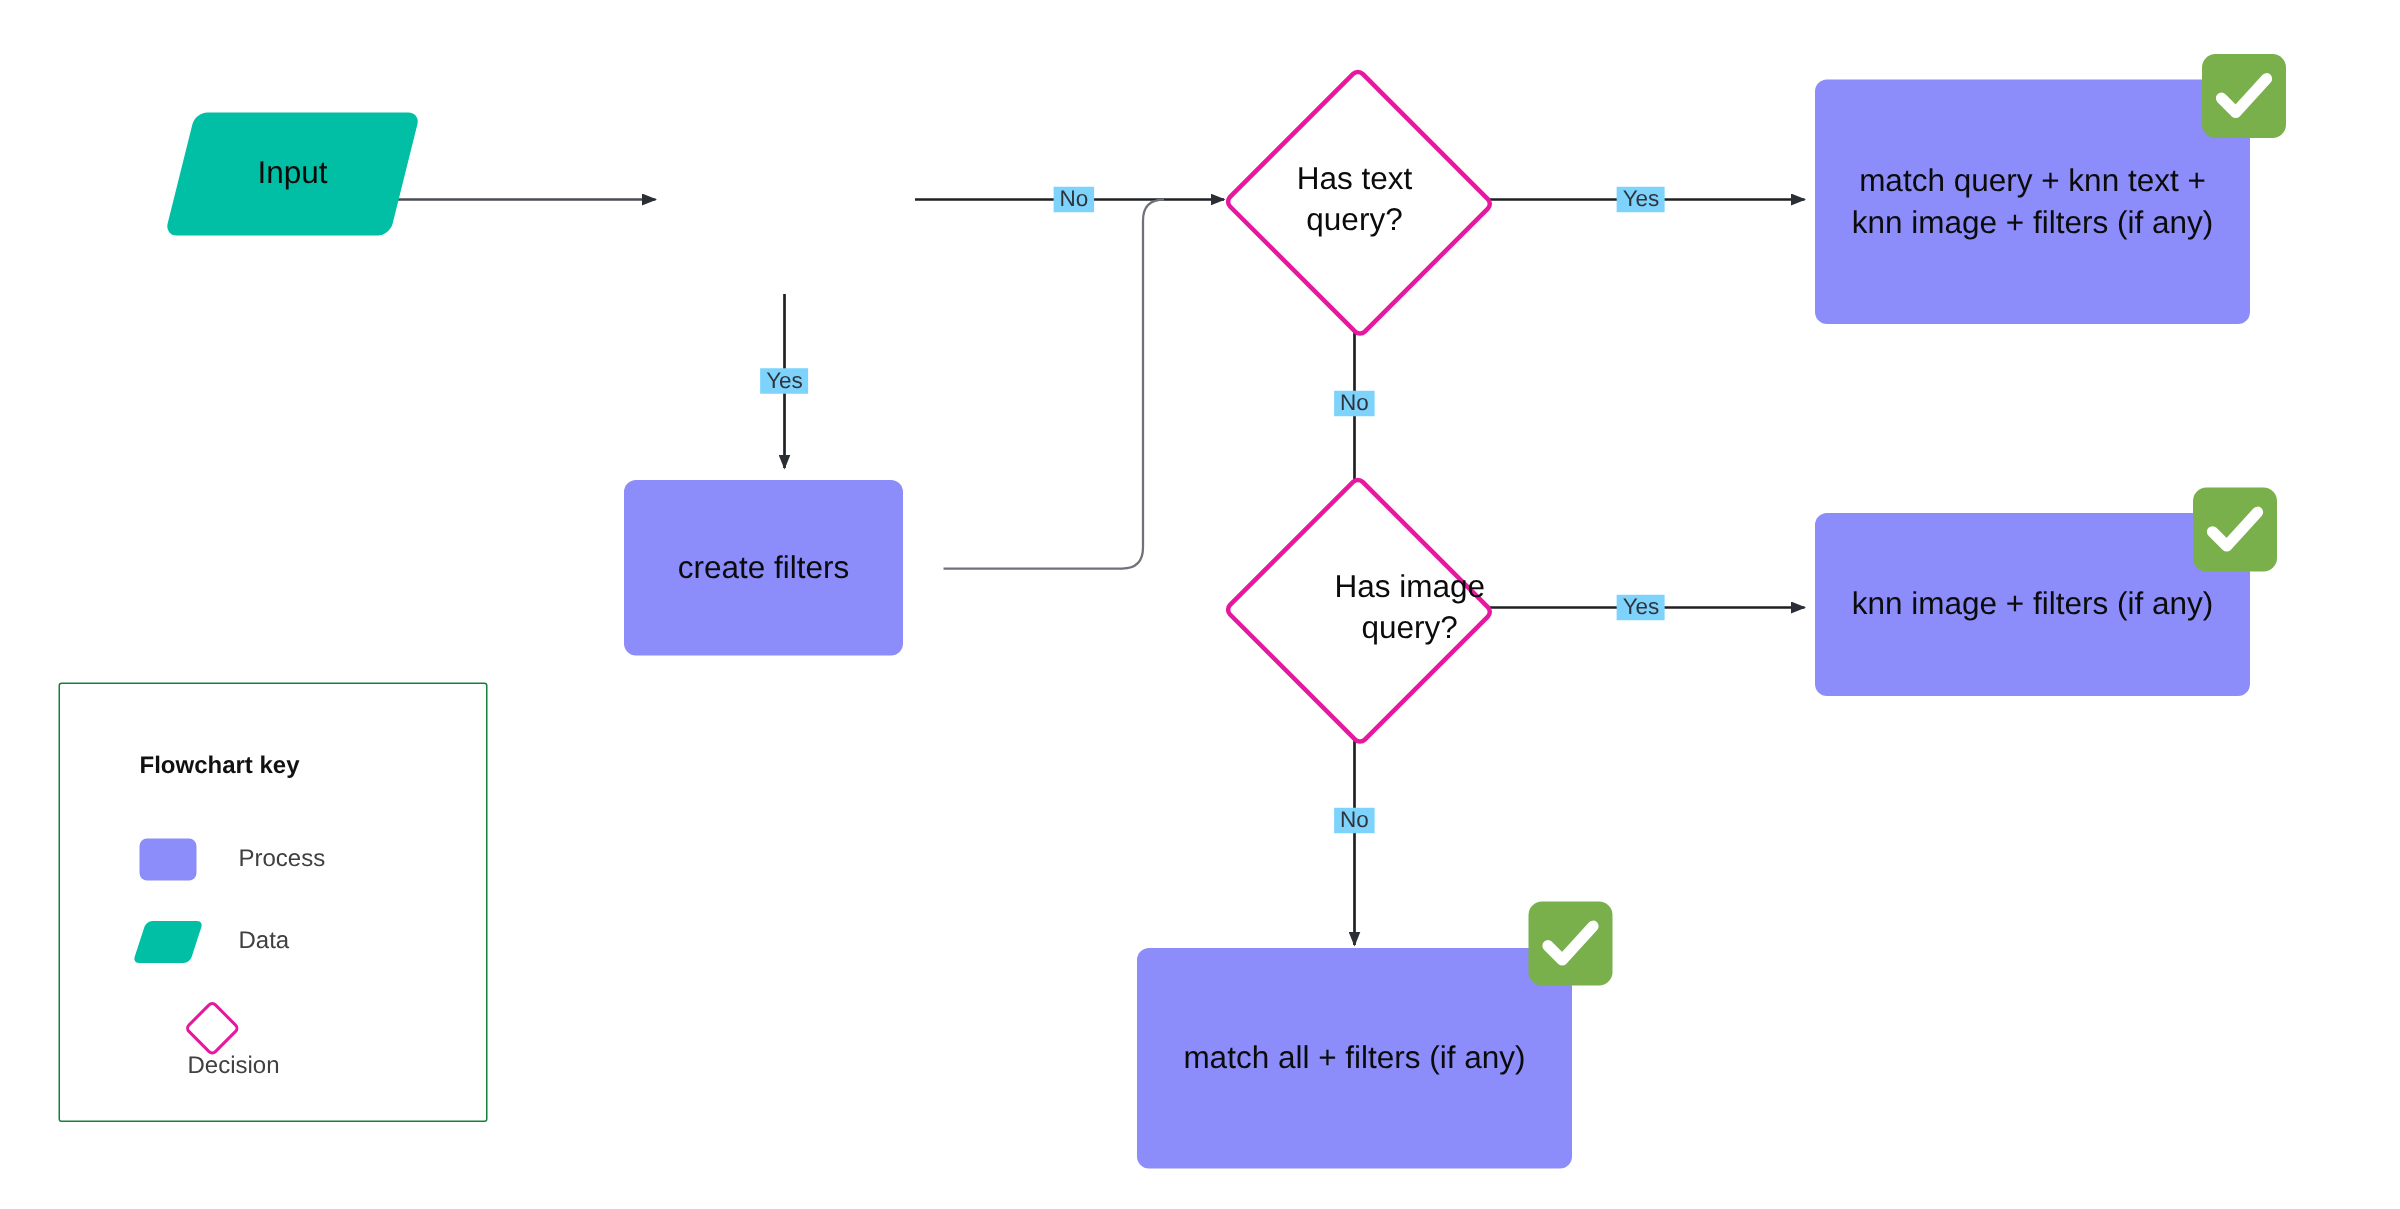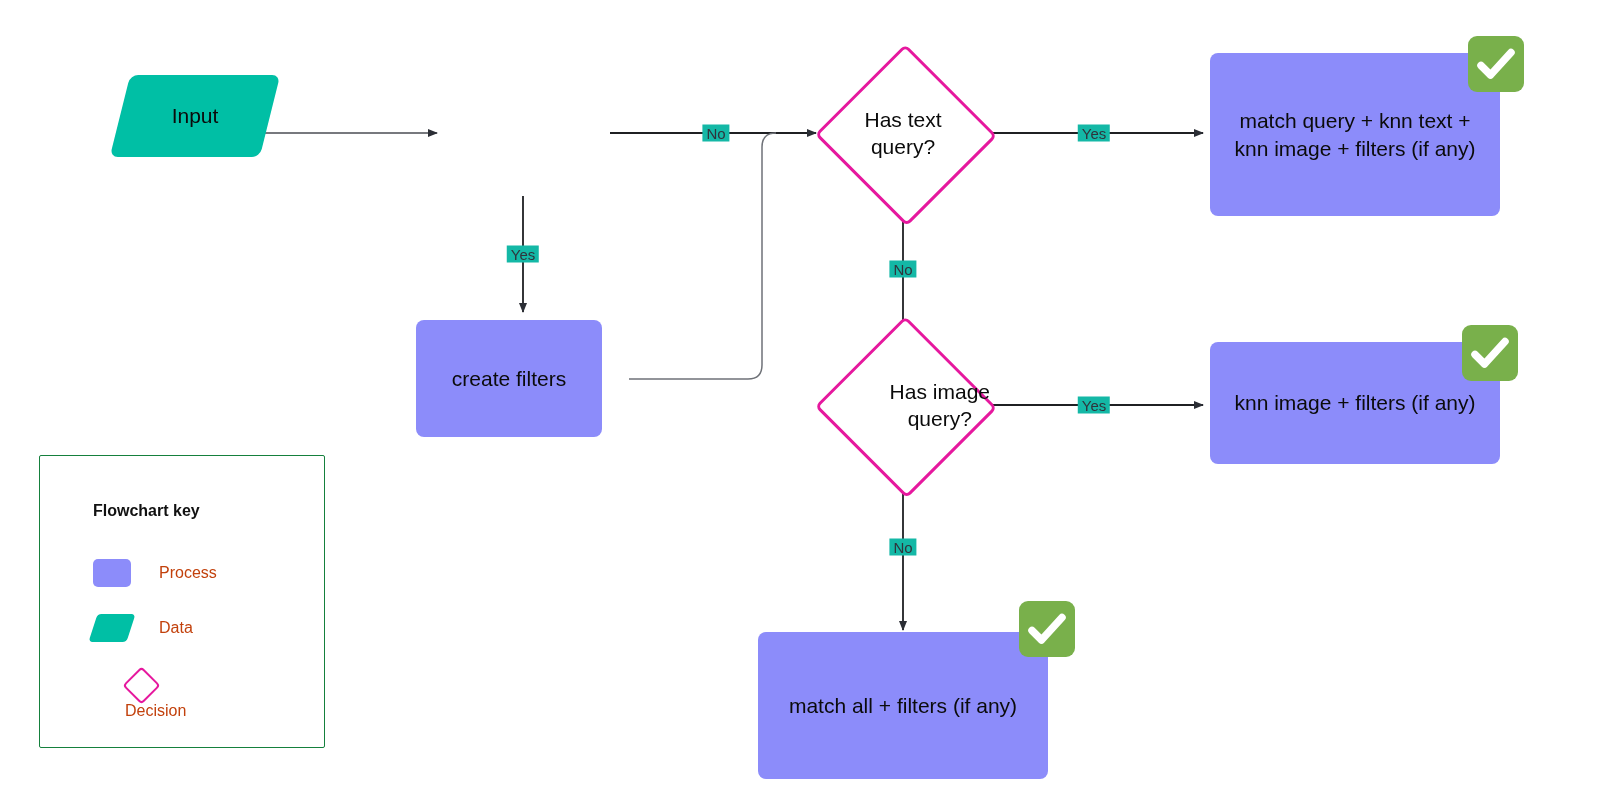--- a/index.html
+++ b/index.html
@@ -101,21 +101,21 @@
     display: block;
     width: 56px;
     height: 56px;
   }
 
   
   .edge-label {
     position: absolute;
     font-size: 15px;
     color: #30333b;
-    background: #14b8a6;
+    background: #7dd3fc;
     padding: 0 4px;
     transform: translate(-50%, -50%);
     white-space: nowrap;
   }
 
   
   #legend {
     position: absolute;
     left: 39px;
     top: 455px;
@@ -169,21 +169,21 @@
     margin-left: -11.5px;
     margin-top: -11.5px;
     border: 2px solid #e6189e;
     border-radius: 4px;
     transform: rotate(45deg);
     display: block;
   }
   .legend-text {
     margin-left: 28px;
     font-size: 16px;
-    color: #c2410c;
+    color: #404040;
   }
 </style>
 </head>
 <body>
 
 <div id="canvas">
 
   <svg class="edges" viewBox="0 0 1600 806">
     <defs>
       <marker id="arrowDark" markerWidth="10" markerHeight="8" refX="9" refY="4" orient="auto" markerUnits="userSpaceOnUse">

